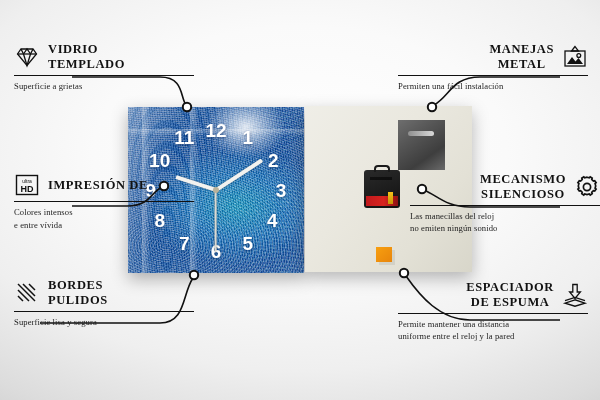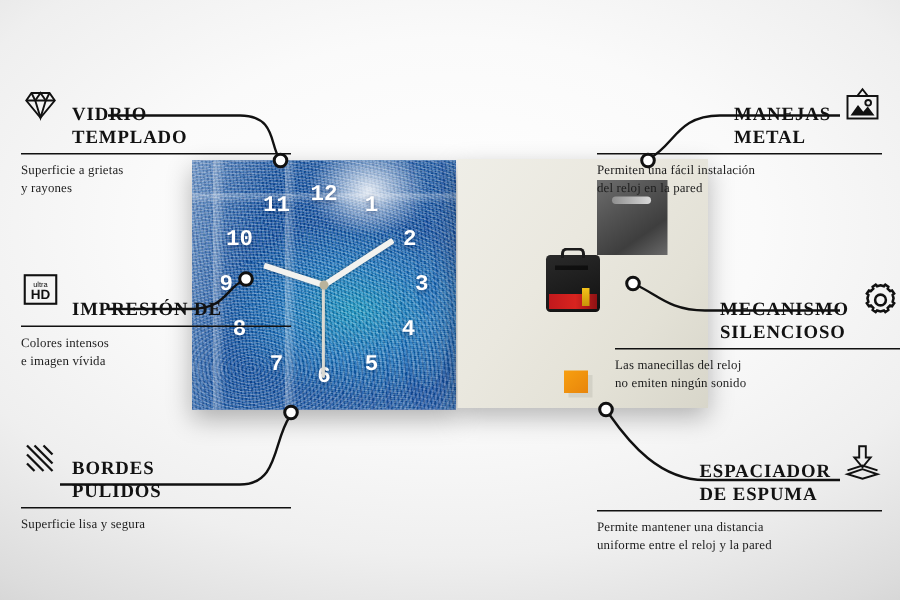--- a/index.html
+++ b/index.html
@@ -34,22 +34,22 @@
     mix-blend-mode: screen; opacity: .85;
   }
   #clock-panel .grid-v1, #clock-panel .grid-v2 { position: absolute; top: 0; bottom: 0; width: 7px;
     background: linear-gradient(90deg, rgba(255,255,255,.30), rgba(255,255,255,.05)); }
   #clock-panel .grid-v1 { left: 14px; } #clock-panel .grid-v2 { left: 62px; }
   #clock-panel .grid-h1 { position: absolute; left: 0; right: 0; top: 22px; height: 6px;
     background: linear-gradient(180deg, rgba(255,255,255,.30), rgba(255,255,255,.04)); }
   #clock-panel .glow { position: absolute; left: 44%; top: -6%; width: 46%; height: 36%;
     background: radial-gradient(closest-side, rgba(255,255,255,.85), rgba(255,255,255,0)); }
 
-  .numeral { position: absolute; color: #fff; font-family: Liberation Mono, monospace;
-    font-weight: bold; font-size: 15px; line-height: 1;
+  .numeral { position: absolute; color: #fff; font-family: Liberation Sans, sans-serif;
+    font-weight: bold; font-size: 19px; line-height: 1;
     text-shadow: 0 1px 3px rgba(0,30,80,.55); transform: translate(-50%,-50%); }
 
   .hand { position: absolute; background: #f2f2ef; border-radius: 1px; transform-origin: 50% 100%;
     box-shadow: 0 1px 2px rgba(0,0,0,.35); }
   #hand-hour  { width: 4px; height: 42px; left: 50%; bottom: 50%; margin-left: -2px; transform: rotate(-72deg); }
   #hand-min   { width: 3.5px; height: 55px; left: 50%; bottom: 50%; margin-left: -1.75px; transform: rotate(57deg); }
   #hand-sec   { width: 1.6px; height: 62px; left: 50%; bottom: 50%; margin-left: -.8px; transform: rotate(180deg);
     background: #dcdad2; }
   #hand-cap { position: absolute; left: 50%; top: 50%; width: 6px; height: 6px; margin: -3px 0 0 -3px;
     border-radius: 50%; background: #b9b39c; }
@@ -74,23 +74,23 @@
   #mechanism .slit { position: absolute; left: 6px; top: 7px; width: 22px; height: 3px; background: #000; opacity: .55; }
   #foam-spacer { position: absolute; left: 71px; top: 141px; width: 16px; height: 15px;
     background: linear-gradient(140deg, #f79f10, #e8850b); box-shadow: 3px 3px 0 rgba(0,0,0,.07); }
 
   
   .callout { position: absolute; }
   .callout .head { display: flex; align-items: center; gap: 8px; }
   .callout.left .head { justify-content: flex-start; }
   .callout.right .head { justify-content: flex-end; }
   .title { font-family: "Liberation Serif", serif; font-weight: bold; font-size: 12.5px;
-    letter-spacing: .6px; color: #121212; line-height: 1.18; margin-top: 27px; }
+    letter-spacing: .6px; color: #121212; line-height: 1.18; }
   .callout.left .title { text-align: left; }
-  .callout.right .title { text-align: left; }
+  .callout.right .title { text-align: center; }
   .rule { height: 1.4px; background: #111; margin: 3px 0 4px; }
   .desc { font-size: 8.6px; color: #1d1d1d; line-height: 1.42; letter-spacing: .1px; }
   .callout.right .desc { text-align: left; }
   .icon { width: 26px; height: 26px; flex: 0 0 26px; color: #ef4444; }
   .icon svg { display: block; width: 26px; height: 26px; }
 
   #c-vidrio     { left: 14px;  top: 42px;  width: 180px; }
   #c-impresion  { left: 14px;  top: 172px; width: 180px; }
   #c-bordes     { left: 14px;  top: 278px; width: 180px; }
   #c-manejas    { right: 12px; top: 42px;  width: 190px; }
@@ -174,41 +174,40 @@
           </svg>
       </span>
       <div class="title">
         <div>VIDRIO</div>
         <div>TEMPLADO</div>
       </div>
     </div>
     <div class="rule"></div>
     <div class="desc">
       <div>Superficie a grietas</div>
-      <div>y rayones</div>
     </div>
   </div>
 
   <div class="callout left" id="c-impresion">
     <div class="head">
       <span class="icon">
         <svg viewBox="0 0 26 26">
           <rect x="2.5" y="3.5" width="21" height="19" fill="none" stroke="#111" stroke-width="1.4"></rect>
           <text x="13" y="11" font-family="Liberation Sans, sans-serif" font-size="5" text-anchor="middle" fill="#111">ultra</text>
           <text x="13" y="19.5" font-family="Liberation Sans, sans-serif" font-size="9" font-weight="bold" text-anchor="middle" fill="#111">HD</text>
         </svg>
       </span>
       <div class="title">
         <div>IMPRESIÓN DE</div>
       </div>
     </div>
     <div class="rule"></div>
     <div class="desc">
       <div>Colores intensos</div>
-      <div>e imagen vívida</div>
+      <div>e entre vívida</div>
     </div>
   </div>
 
   <div class="callout left" id="c-bordes">
     <div class="head">
       <span class="icon">
         <svg viewBox="0 0 26 26">
             <g stroke="#111" stroke-width="1.5" fill="none">
           <path d="M4 4 L21 21"></path>
               <path d="M4 10 L15 21"></path>
@@ -242,21 +241,20 @@
           <rect x="3" y="7" width="20" height="15"></rect>
           <path d="M5 20 L10 13 L13.5 17.5 L16.5 14 L21 20 Z" fill="#111" stroke="none"></path>
           <circle cx="16.8" cy="11.5" r="1.9"></circle>
             </g>
           </svg>
       </span>
     </div>
     <div class="rule"></div>
     <div class="desc">
       <div>Permiten una fácil instalación</div>
-      <div>del reloj en la pared</div>
     </div>
   </div>
 
   <div class="callout right" id="c-mecanismo">
     <div class="head">
       <div class="title">
         <div>MECANISMO</div>
         <div>SILENCIOSO</div>
       </div>
       <span class="icon">

